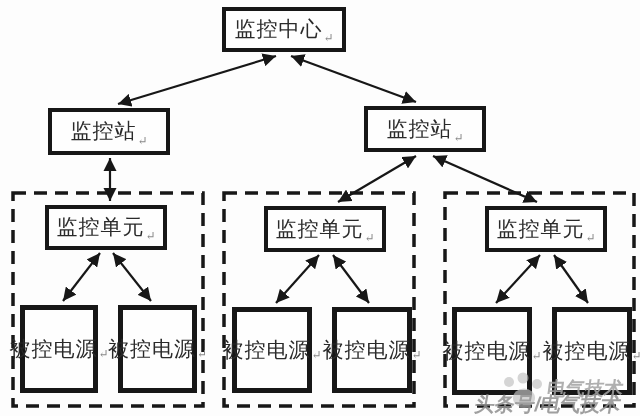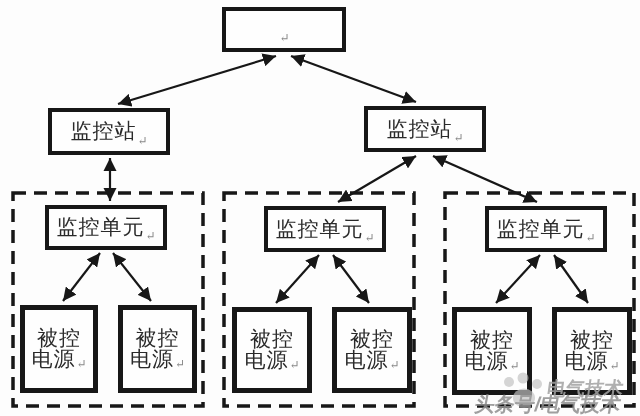--- a/index.html
+++ b/index.html
@@ -27,21 +27,21 @@
     justify-content: center;
     z-index: 2;
     color: #2a2a2a;
     font-size: 21px;
     letter-spacing: 1px;
     white-space: nowrap;
   }
   .node .lbl { line-height: 1; }
   .ps {
     border-width: 5px;
-    flex-direction: column;
+    flex-direction: row;
     font-size: 21px;
     line-height: 30px;
   }
   .rm {
     font-size: 12px;
     color: #8a8a8a;
     letter-spacing: 0;
     margin-left: 1px;
     align-self: flex-end;
     position: relative;
@@ -102,20 +102,21 @@
     <line x1="433" y1="156" x2="537" y2="202" stroke="#171717" stroke-width="2.2" marker-start="url(#ah)" marker-end="url(#ah)"></line>
     <line x1="100" y1="253" x2="63" y2="301" stroke="#171717" stroke-width="2.2" marker-start="url(#ah)" marker-end="url(#ah)"></line>
     <line x1="113" y1="253" x2="151" y2="301" stroke="#171717" stroke-width="2.2" marker-start="url(#ah)" marker-end="url(#ah)"></line>
     <line x1="319" y1="255" x2="276" y2="303" stroke="#171717" stroke-width="2.2" marker-start="url(#ah)" marker-end="url(#ah)"></line>
     <line x1="333" y1="255" x2="369" y2="303" stroke="#171717" stroke-width="2.2" marker-start="url(#ah)" marker-end="url(#ah)"></line>
     <line x1="540" y1="255" x2="496" y2="303" stroke="#171717" stroke-width="2.2" marker-start="url(#ah)" marker-end="url(#ah)"></line>
     <line x1="554" y1="255" x2="588" y2="303" stroke="#171717" stroke-width="2.2" marker-start="url(#ah)" marker-end="url(#ah)"></line>
   </svg>
 
   <div class="node" style="left:222px; top:7px; width:124px; height:45px;">
+    <span class="lbl">监控中心</span>
       <span class="rm">↵</span>
   </div>
 
   <div class="node" style="left:48px; top:108px; width:122px; height:47px;">
     <span class="lbl">监控站</span>
       <span class="rm">↵</span>
   </div>
   <div class="node" style="left:364px; top:106px; width:122px; height:46px;">
     <span class="lbl">监控站</span>
       <span class="rm">↵</span>

